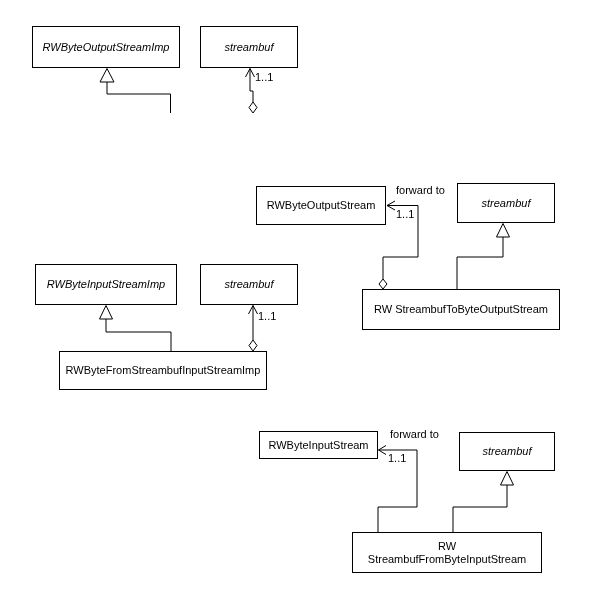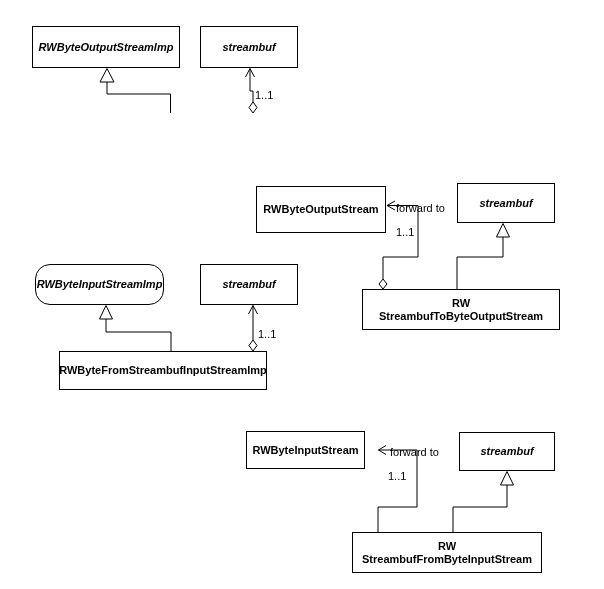--- a/index.html
+++ b/index.html
@@ -4,38 +4,38 @@
 <style>
   html,body{margin:0;padding:0;background:#ffffff;}
   #diagram{
     position:relative;width:604px;height:589px;background:#ffffff;
     font-family:"Liberation Sans",sans-serif;overflow:hidden;
   }
   #connectors{position:absolute;left:0;top:0;width:604px;height:589px;z-index:1;}
   .class-box{
     position:absolute;box-sizing:border-box;border:1px solid #000;background:#fff;
     display:flex;align-items:center;justify-content:center;text-align:center;
-    font-weight:bold;font-size:11px;color:#000;z-index:2;line-height:1.1;
+    font-weight:normal;font-size:11px;color:#000;z-index:2;line-height:1.1;
     padding:0 8px;
   }
   .abstract{font-style:italic;}
   .lbl{
-    position:absolute;font-size:11px;color:#000;white-space:nowrap;z-index:3;margin-top:18px;
+    position:absolute;font-size:11px;color:#000;white-space:nowrap;z-index:3;
   }
   
   .b-a1{left:32px;top:26px;width:148px;height:42px;}
   .b-a2{left:200px;top:26px;width:98px;height:42px;}
   .b-a3{left:62px;top:113px;width:205px;height:39px;}
-  .b-b1{left:256px;top:186px;width:130px;height:47px;}
+  .b-b1{left:256px;top:186px;width:130px;height:39px;}
   .b-b2{left:457px;top:183px;width:98px;height:40px;}
   .b-b3{left:362px;top:289px;width:198px;height:41px;}
-  .b-c1{left:35px;top:264px;width:129px;height:41px;border-radius:15px;}
+  .b-c1{left:35px;top:264px;width:142px;height:41px;}
   .b-c2{left:200px;top:264px;width:98px;height:41px;}
   .b-c3{left:59px;top:351px;width:208px;height:39px;}
-  .b-d1{left:246px;top:431px;width:119px;height:38px;}
+  .b-d1{left:259px;top:431px;width:119px;height:28px;}
   .b-d2{left:459px;top:432px;width:96px;height:39px;}
   .b-d3{left:352px;top:532px;width:190px;height:41px;}
   
   .l-mult-top{left:255px;top:71px;}
   .l-fwd-mid{left:396px;top:184px;}
   .l-mult-mid{left:396px;top:208px;}
   .l-mult-midleft{left:258px;top:310px;}
   .l-fwd-bot{left:390px;top:428px;}
   .l-mult-bot{left:388px;top:452px;}
 </style>

